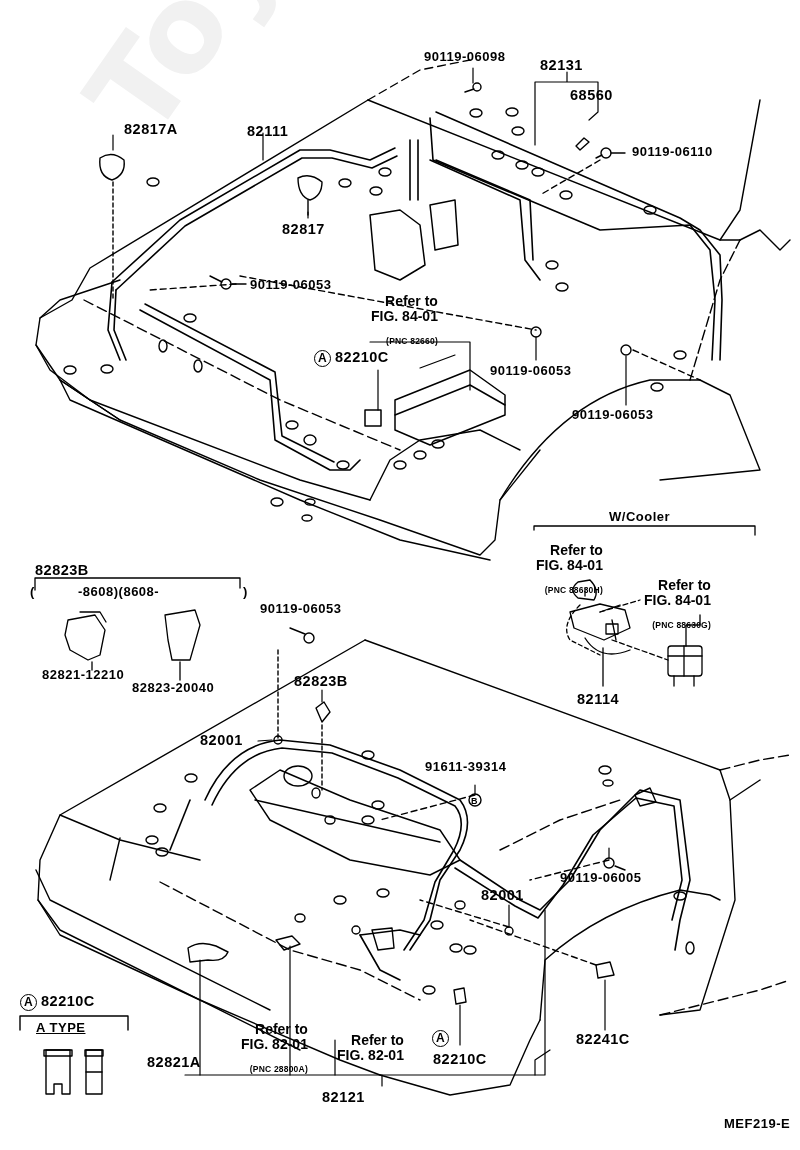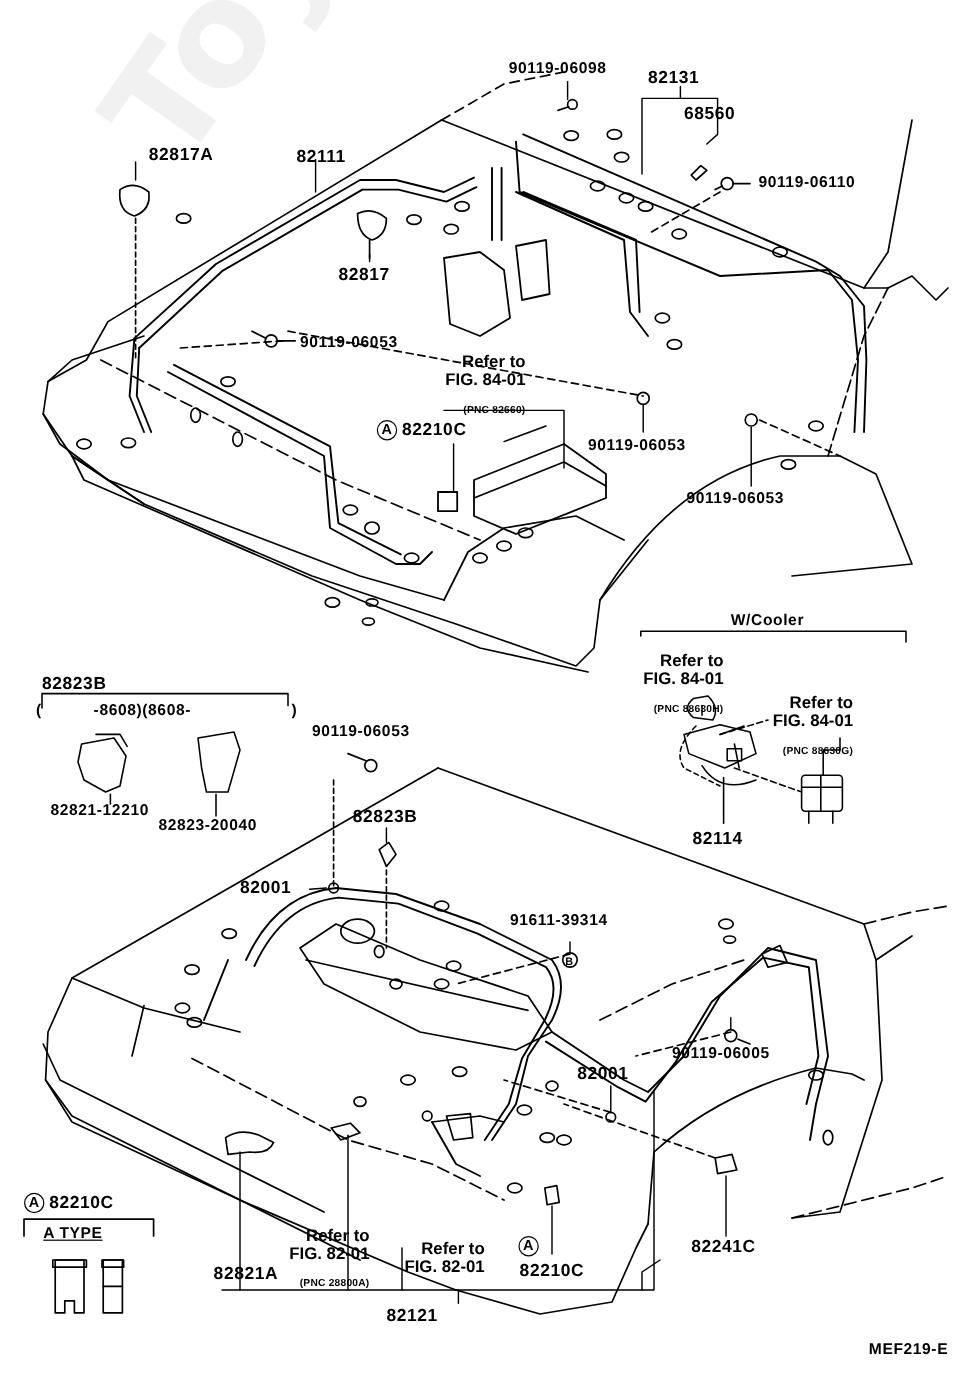--- a/index.html
+++ b/index.html
@@ -323,21 +323,21 @@
 <div class="ref" style="left:241px;top:1022px;">
   <span>Refer to</span><br>
   <span>FIG. 82-01</span>
   <span class="pnc">(PNC 28800A)</span>
 </div>
 <div class="ref" style="left:337px;top:1033px;">
   <span>Refer to</span><br>
   <span>FIG. 82-01</span>
 </div>
 
-<div class="lbl" style="left:178px;top:1055px;">82821A</div>
+<div class="lbl" style="left:147px;top:1055px;">82821A</div>
 <div class="lbl" style="left:432px;top:1030px;">
   <span class="circ">A</span>
 </div>
 <div class="lbl" style="left:433px;top:1052px;">82210C</div>
 <div class="lbl" style="left:322px;top:1090px;">82121</div>
 
 <div class="lbl" style="left:20px;top:994px;">
   <span class="circ">A</span><span>82210C</span>
 </div>
 <div class="lbl small" style="left:36px;top:1021px;text-decoration:underline;">A TYPE</div>

